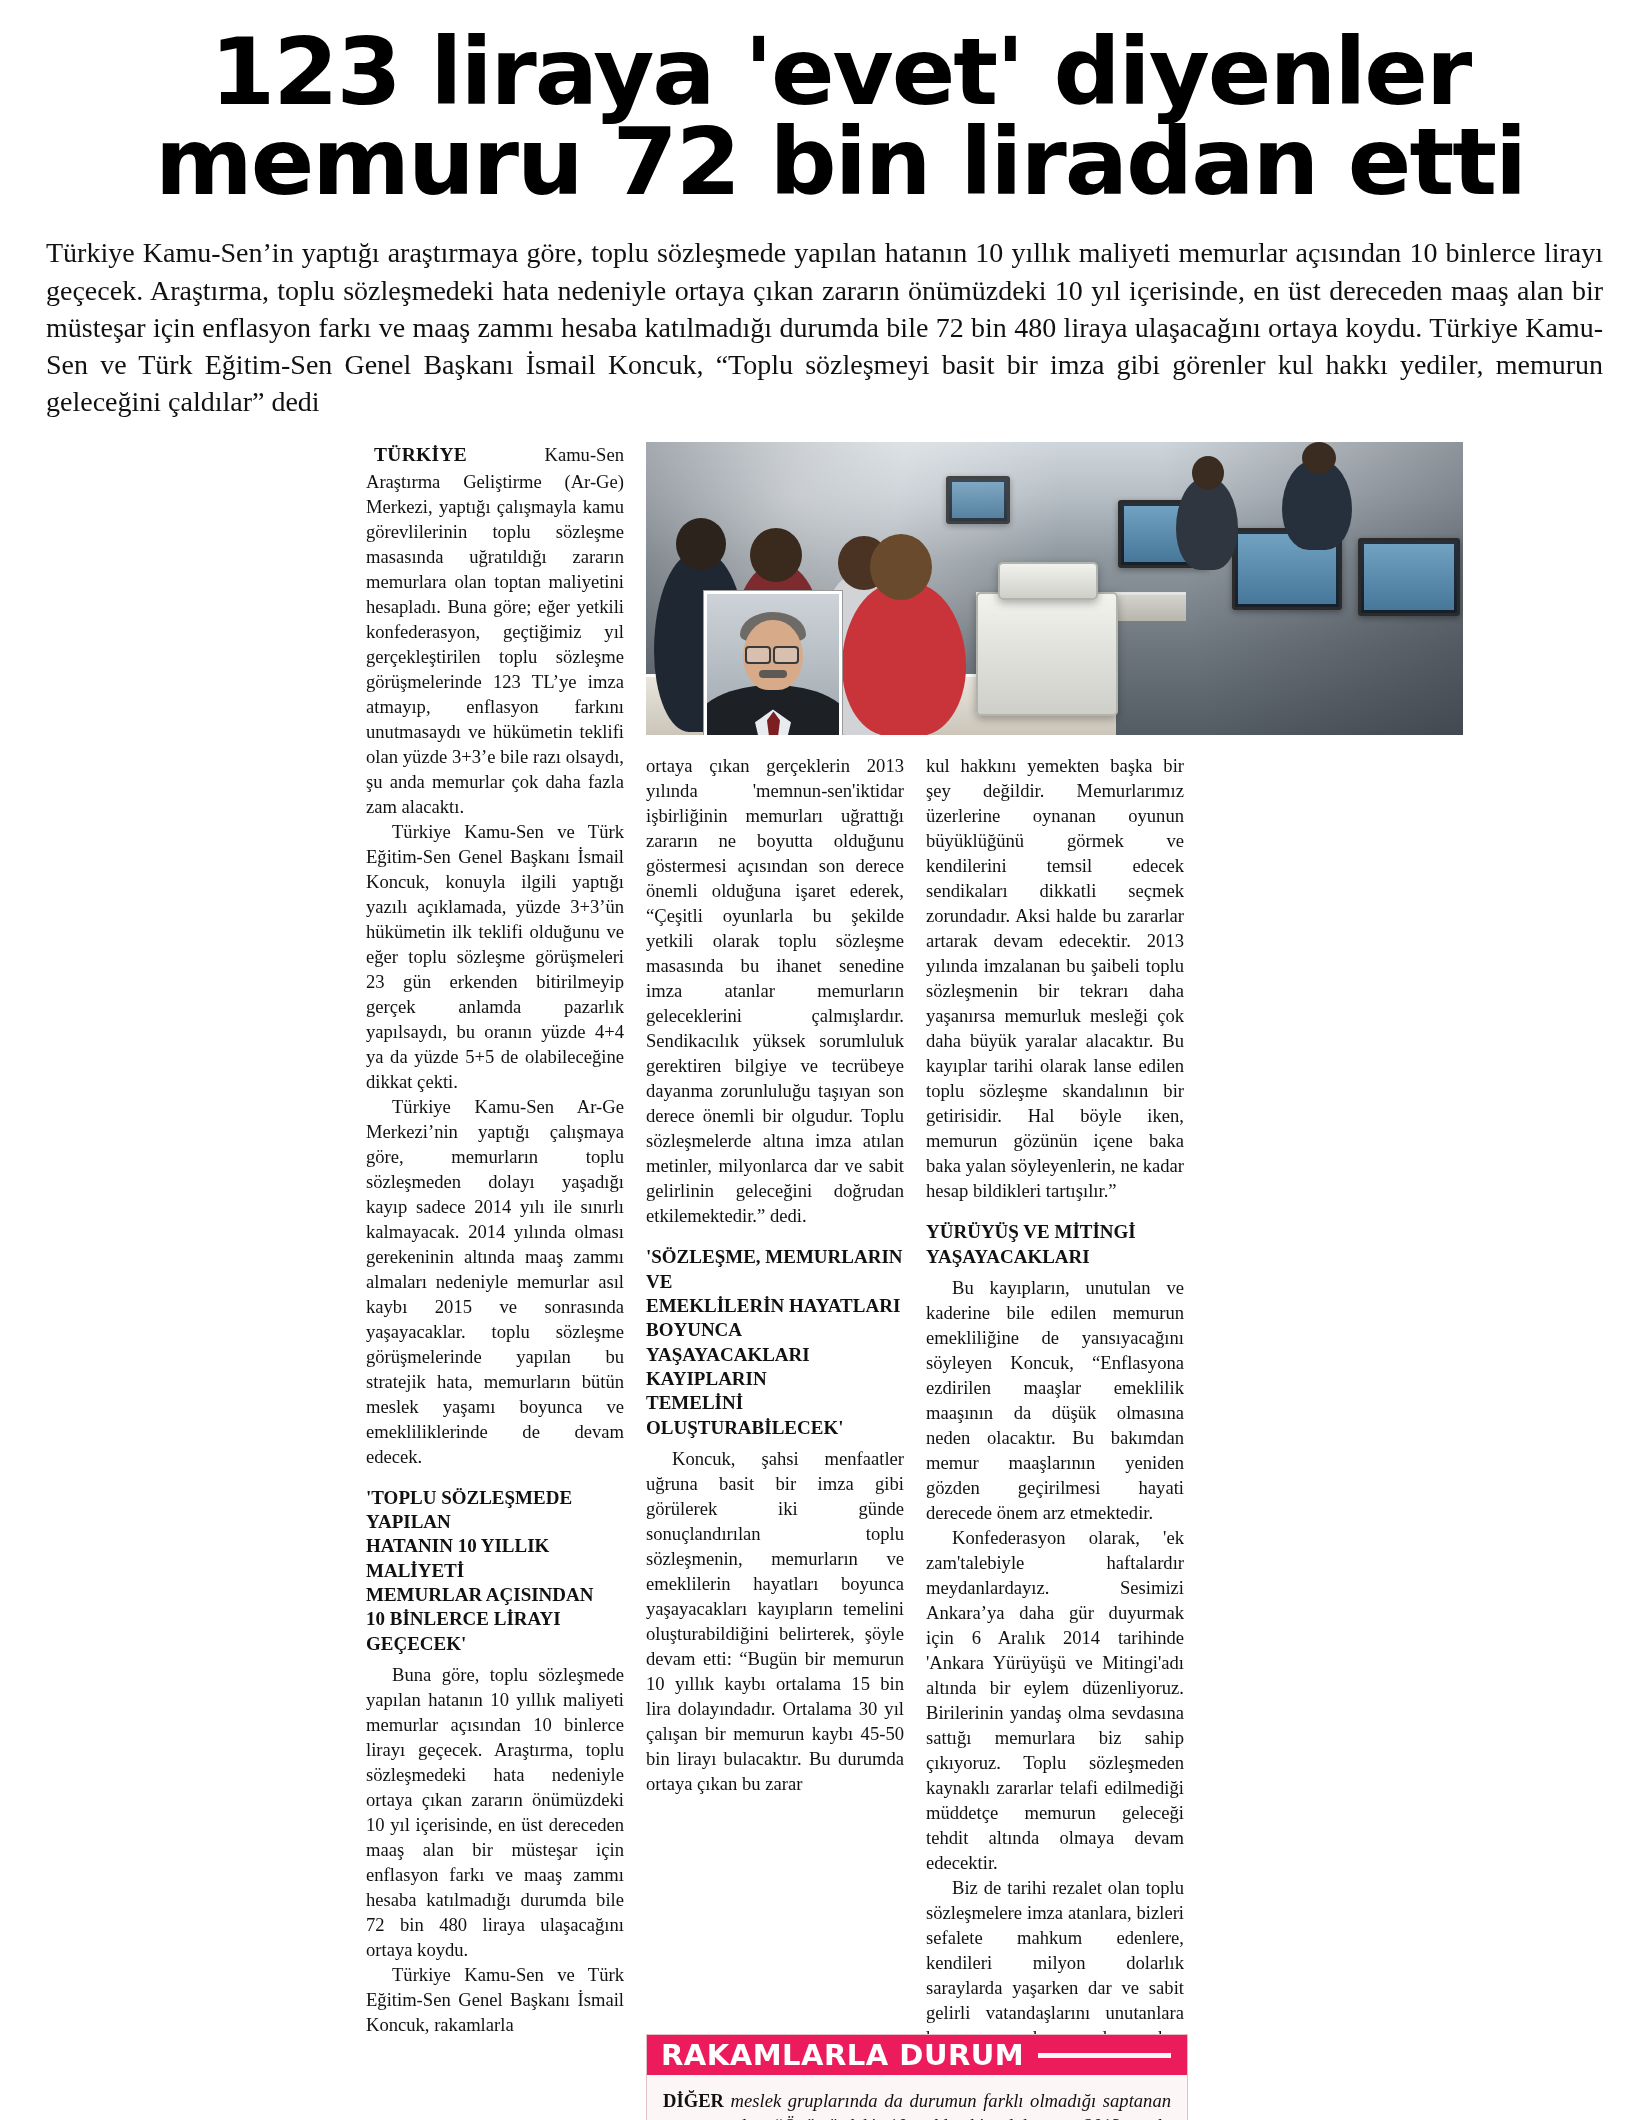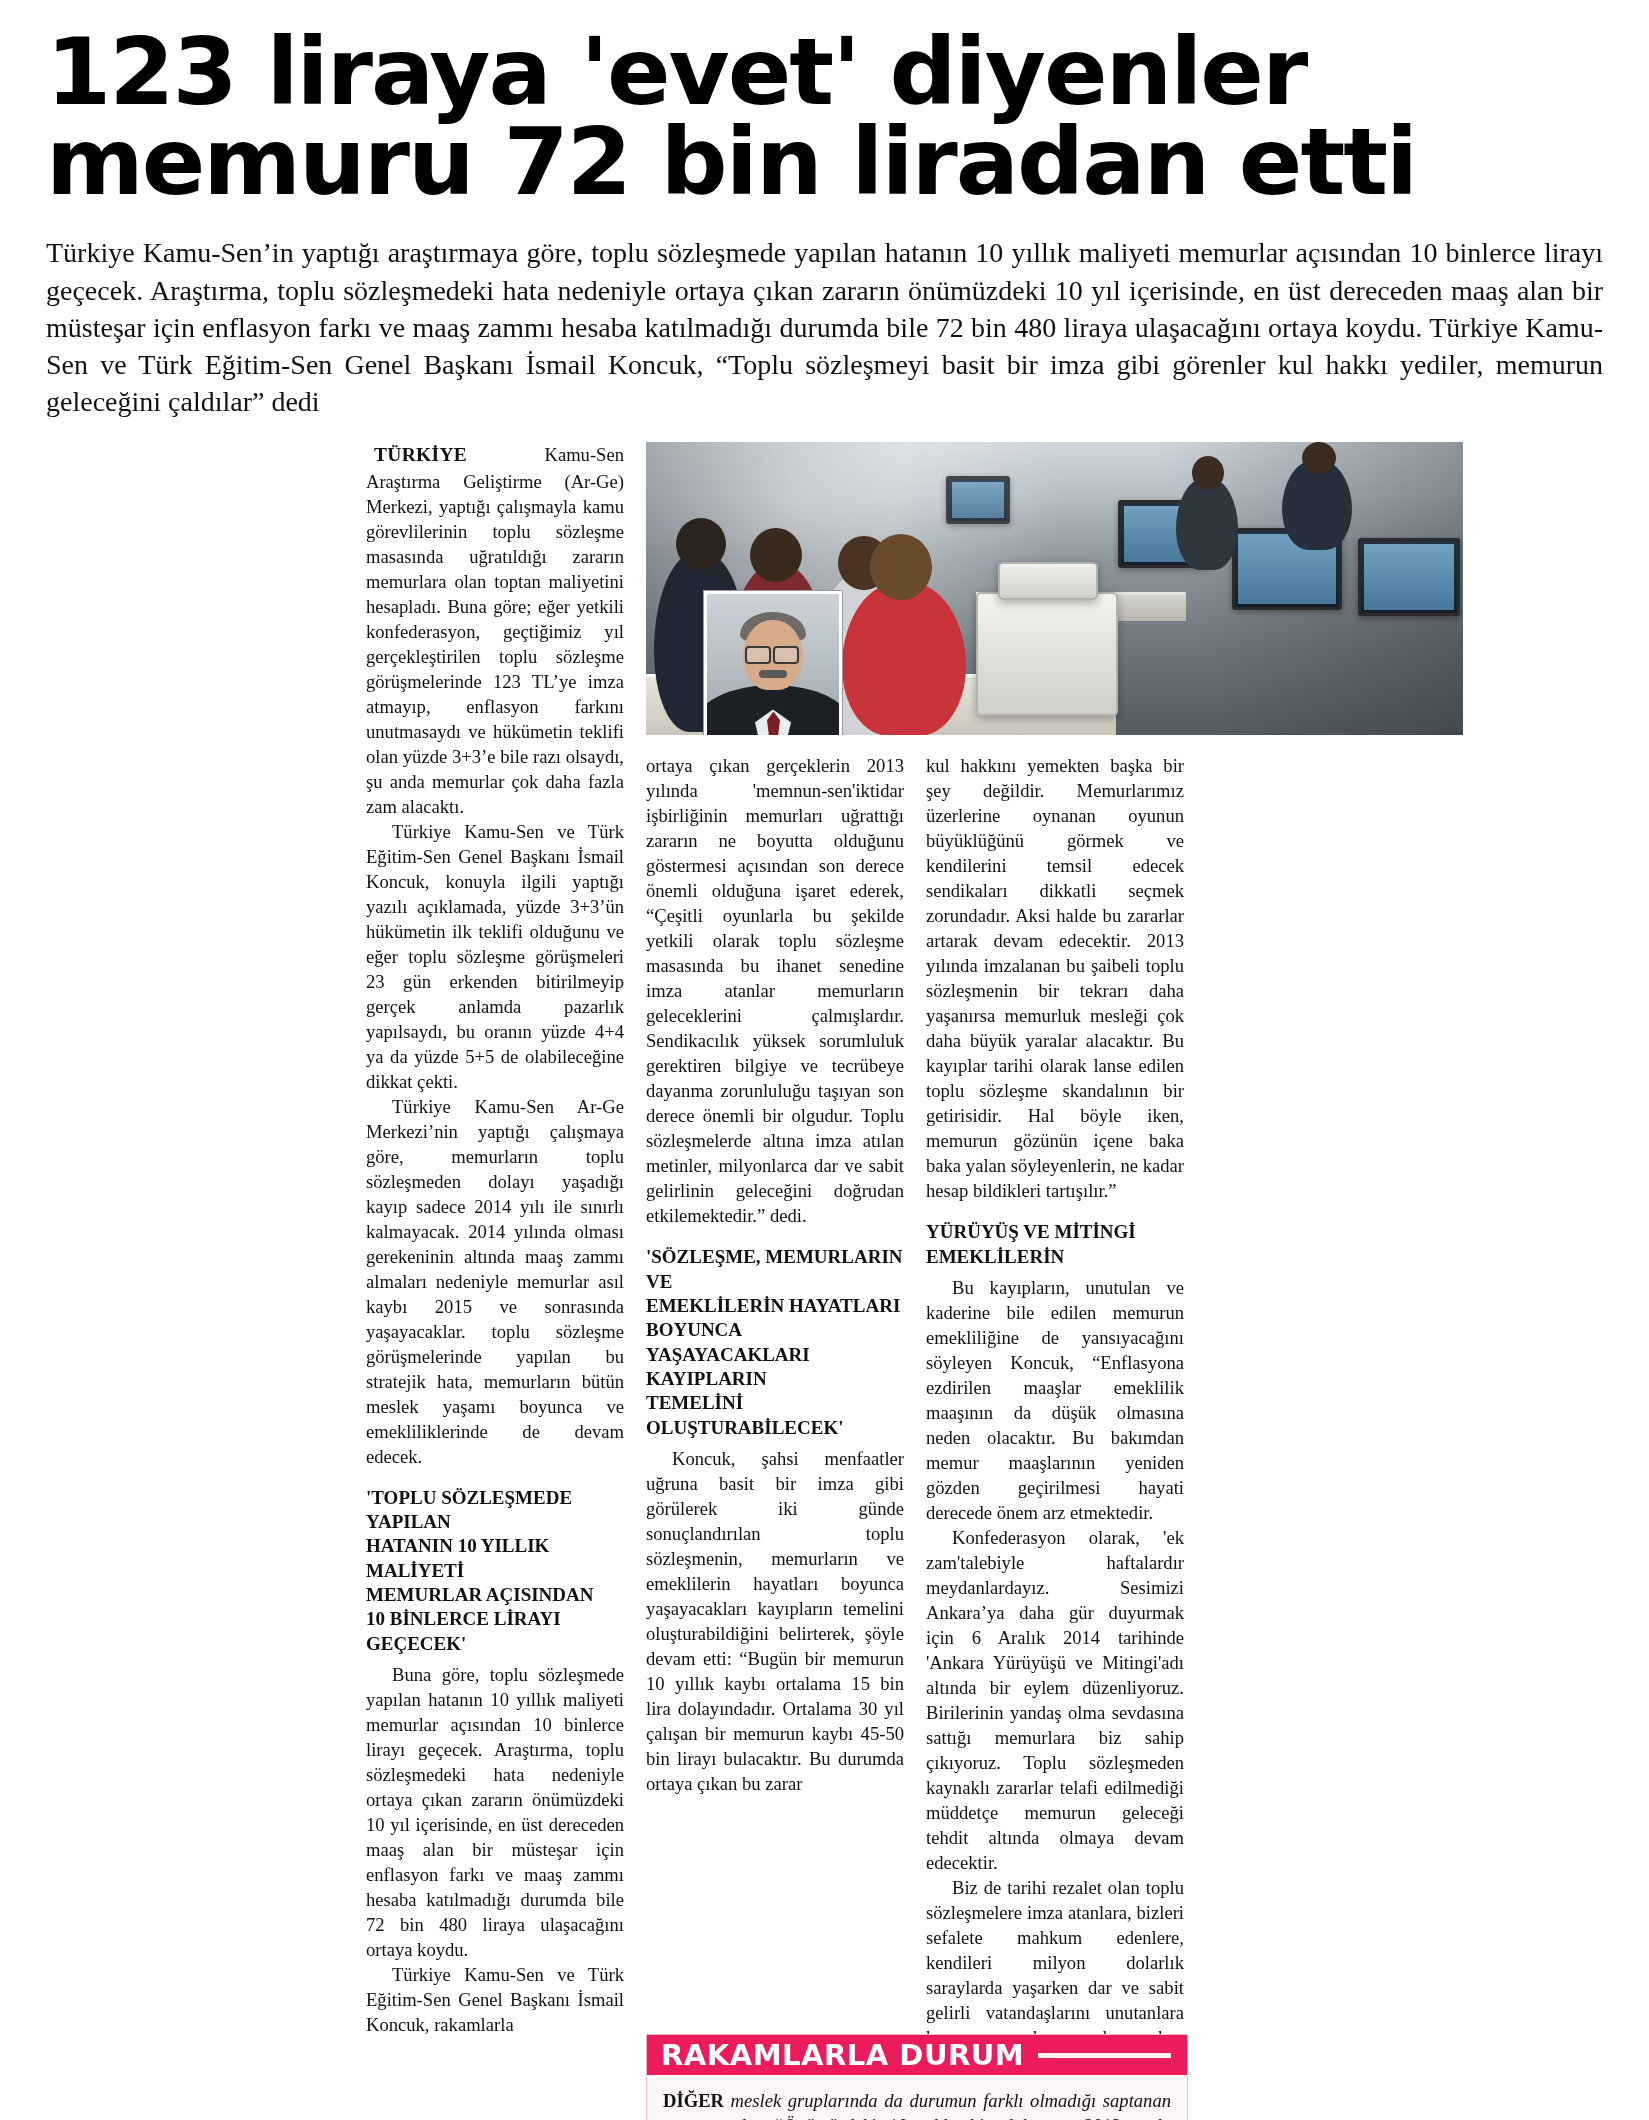--- a/index.html
+++ b/index.html
@@ -25,20 +25,21 @@
 
   
   .headline {
     margin: 28px 46px 0 46px;
     font-family: "DejaVu Sans", sans-serif;
     font-weight: bold;
     font-size: 92px;
     line-height: 0.98;
     letter-spacing: -2px;
     color: #000;
+    text-align: center;
     -webkit-font-smoothing: antialiased;
   }
   .headline .l1 { display: block; transform: scaleX(1.02); transform-origin: left center; }
   .headline .l2 { display: block; transform: scaleX(1.02); transform-origin: left center; }
 
   
   .standfirst {
     margin: 26px 46px 0 46px;
     font-family: "Liberation Serif", serif;
     font-size: 28px;
@@ -376,21 +377,21 @@
       <div class="subhead" style="white-space:pre-line;">'SÖZLEŞME, MEMURLARIN VE
 EMEKLİLERİN HAYATLARI BOYUNCA
 YAŞAYACAKLARI KAYIPLARIN
 TEMELİNİ OLUŞTURABİLECEK'</div>
       <p>Koncuk, şahsi menfaatler uğruna basit bir imza gibi görülerek iki günde sonuçlandırılan toplu sözleşmenin, memurların ve emeklilerin hayatları boyunca yaşayacakları kayıpların temelini oluşturabildiğini belirterek, şöyle devam etti: “Bugün bir memurun 10 yıllık kaybı ortalama 15 bin lira dolayındadır. Ortalama 30 yıl çalışan bir memurun kaybı 45-50 bin lirayı bulacaktır. Bu durumda ortaya çıkan bu zarar</p>
     </div>
 
     <div class="col" id="col3">
       <p class="noindent">kul hakkını yemekten başka bir şey değildir. Memurlarımız üzerlerine oynanan oyunun büyüklüğünü görmek ve kendilerini temsil edecek sendikaları dikkatli seçmek zorundadır. Aksi halde bu zararlar artarak devam edecektir. 2013 yılında imzalanan bu şaibeli toplu sözleşmenin bir tekrarı daha yaşanırsa memurluk mesleği çok daha büyük yaralar alacaktır. Bu kayıplar tarihi olarak lanse edilen toplu sözleşme skandalının bir getirisidir. Hal böyle iken, memurun gözünün içene baka baka yalan söyleyenlerin, ne kadar hesap bildikleri tartışılır.”</p>
       <div class="subhead" style="white-space:pre-line;">YÜRÜYÜŞ VE MİTİNGİ
-EMEKLİLERİN</div>
+YAŞAYACAKLARI</div>
       <p>Bu kayıpların, unutulan ve kaderine bile edilen memurun emekliliğine de yansıyacağını söyleyen Koncuk, “Enflasyona ezdirilen maaşlar emeklilik maaşının da düşük olmasına neden olacaktır. Bu bakımdan memur maaşlarının yeniden gözden geçirilmesi hayati derecede önem arz etmektedir.</p>
       <p>Konfederasyon olarak, 'ek zam'talebiyle haftalardır meydanlardayız. Sesimizi Ankara’ya daha gür duyurmak için 6 Aralık 2014 tarihinde 'Ankara Yürüyüşü ve Mitingi'adı altında bir eylem düzenliyoruz. Birilerinin yandaş olma sevdasına sattığı memurlara biz sahip çıkıyoruz. Toplu sözleşmeden kaynaklı zararlar telafi edilmediği müddetçe memurun geleceği tehdit altında olmaya devam edecektir.</p>
       <p>Biz de tarihi rezalet olan toplu sözleşmelere imza atanlara, bizleri sefalete mahkum edenlere, kendileri milyon dolarlık saraylarda yaşarken dar ve sabit gelirli vatandaşlarını unutanlara hesap sormak, meydanın boş olmadığını göstermek için geliyoruz. Hak adına hakkımızı almak için sesimizi duyurana dek meydanlar bizim. Haksızlık karşısında susan dilsiz şeytan olmayacağız.” ifadelerini kullandı.  (CHA)</p>
     </div>
 
     <div class="factbox">
       <div class="factbox-header">
         <span class="factbox-title">RAKAMLARLA DURUM</span>
         <span class="factbox-dash"></span>
       </div>

